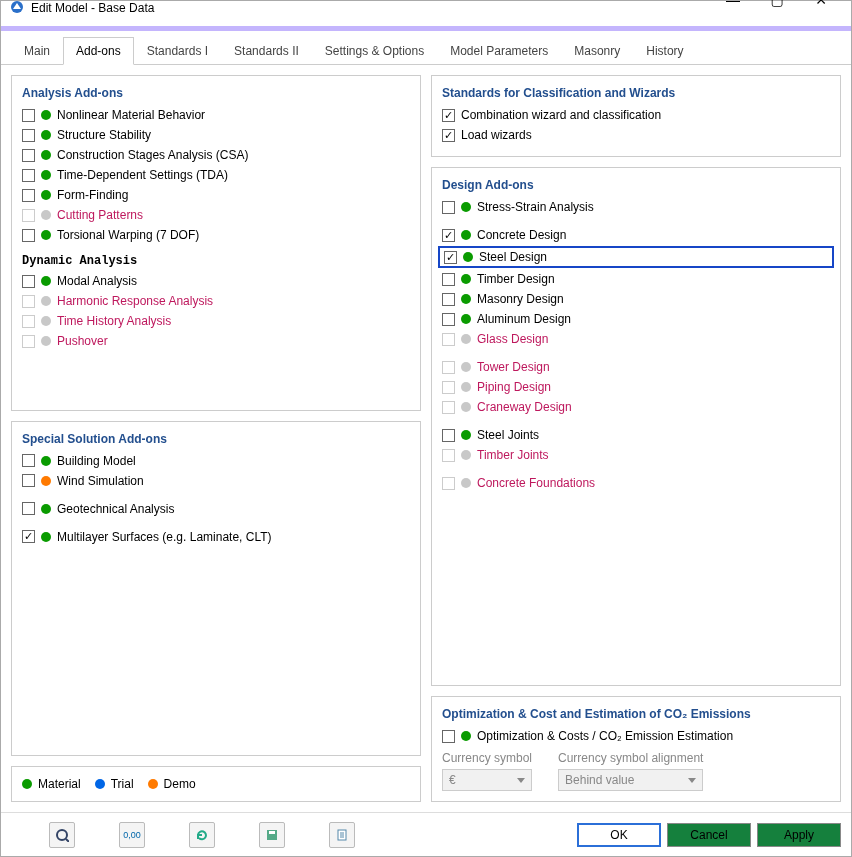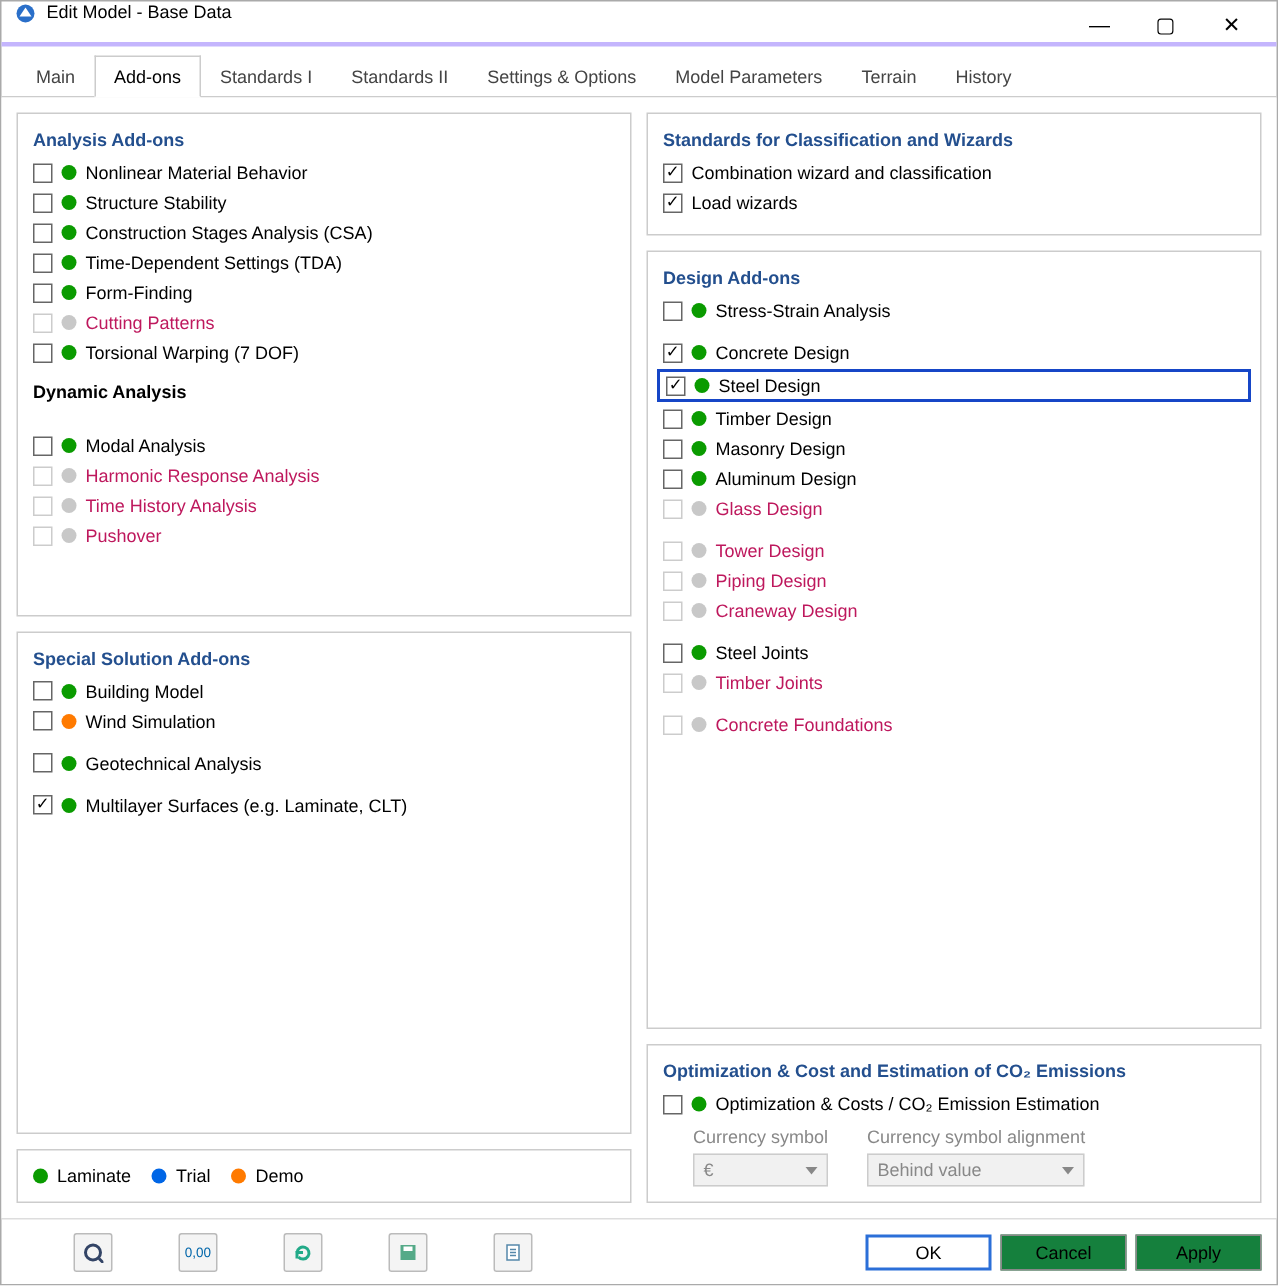--- a/index.html
+++ b/index.html
@@ -8,22 +8,22 @@
     font-family: "Segoe UI", Tahoma, Arial, sans-serif;
     font-size: 12px;
     background: #fff;
     color: #000;
     width: 852px;
     height: 857px;
     overflow: hidden;
   }
   .window { width: 852px; height: 857px; border: 1px solid #aaa; display: flex; flex-direction: column; }
   .titlebar {
-    height: 30px; display: flex; align-items: flex-start; padding: 0 8px;
-    border-bottom: 3px solid #c4b5fd;
+    height: 30px; display: flex; align-items: flex-end; padding: 11px 8px;
+    border-bottom: 5px solid #c4b5fd;
   }
   .titlebar .app-icon {
     width: 16px; height: 16px; margin-right: 6px;
     display:inline-flex; align-items:center; justify-content:center;
   }
   .titlebar .title { flex: 0 0 auto; }
   .titlebar .spacer { flex: 1; }
   .winbtn {
     width: 44px; height: 30px; display: inline-flex; align-items:center; justify-content:center;
     font-size: 14px; cursor: pointer;
@@ -46,21 +46,21 @@
   .col {
     flex: 1; display: flex; flex-direction: column; gap: 10px;
   }
   .panel {
     border: 1px solid #ccc; padding: 8px 10px 10px 10px; background: #fff;
   }
   .panel.fill { flex:1; }
   .section-title {
     color: #234f8e; font-weight: 600; margin: 2px 0 6px 0;
   }
-  .subheading { font-weight: 600; margin: 10px 0 20px 0; }
+  .subheading { font-weight: 600; margin: 10px 0 4px 0; font-family: Liberation Mono, monospace; }
   .item {
     display: flex; align-items: center; gap: 6px;
     padding: 2px 0; margin: 2px 0;
   }
   .item.highlighted {
     border: 2.5px solid #1646c7; padding: 2px 4px; margin: 0 -4px;
   }
   .item.spaced-top { margin-top: 10px; }
   .item.disabled { color: #be185d; }
   .cb {
@@ -91,21 +91,21 @@
     display:inline-flex; align-items:center; justify-content:center; font-size:13px;
     border-radius: 2px; cursor:pointer;margin-left:38px;
   }
   .footer-spacer { flex:1; }
   .dlg-btn {
     min-width: 84px; height: 24px; border: 1px solid #888; background: #15803d;
     display:inline-flex; align-items:center; justify-content:center; cursor:pointer;
     font-size: 12px;
   }
   .dlg-btn.primary { border: 2px solid #2b6fd8; background:#fff; }
-  .opt-row { display:flex; gap:26px; margin-top:6px; margin-left:20px; }
+  .opt-row { display:flex; gap:26px; margin-top:6px; }
   .opt-col { display:flex; flex-direction:column; gap:4px; color:#888; }
   .select {
     border:1px solid #ccc; background:#f1f1f1; height:22px; min-width:60px;
     display:inline-flex; align-items:center; padding: 0 20px 0 6px; position:relative;
     color:#888;
   }
   .select.wide { min-width:130px; }
   .select::after {
     content:""; position:absolute; right:6px; top:8px;
     border-left:4px solid transparent; border-right:4px solid transparent;
@@ -130,21 +130,21 @@
     <span class="winbtn">✕</span>
   </div>
 
   <div class="tabs">
     <div class="tab">Main</div>
     <div class="tab active">Add-ons</div>
     <div class="tab">Standards I</div>
     <div class="tab">Standards II</div>
     <div class="tab">Settings &amp; Options</div>
     <div class="tab">Model Parameters</div>
-    <div class="tab">Terrain</div>
+    <div class="tab">Masonry</div>
     <div class="tab">History</div>
   </div>
 
   <div class="content">
 
     <div class="col">
       <div class="panel fill">
         <div class="section-title">Analysis Add-ons</div>
         <div>
             <div class="item">
@@ -232,21 +232,21 @@
               </span>
               <span class="dot green"></span>
               <span>Multilayer Surfaces (e.g. Laminate, CLT)</span>
             </div>
           </div>
       </div>
 
       <div class="legend-panel">
         <span class="legend-item">
             <span class="dot green"></span>
-            <span>Laminate</span>
+            <span>Material</span>
           </span>
         <span class="legend-item">
             <span class="dot blue"></span>
             <span>Trial</span>
           </span>
         <span class="legend-item">
             <span class="dot orange"></span>
             <span>Demo</span>
           </span>
       </div>

